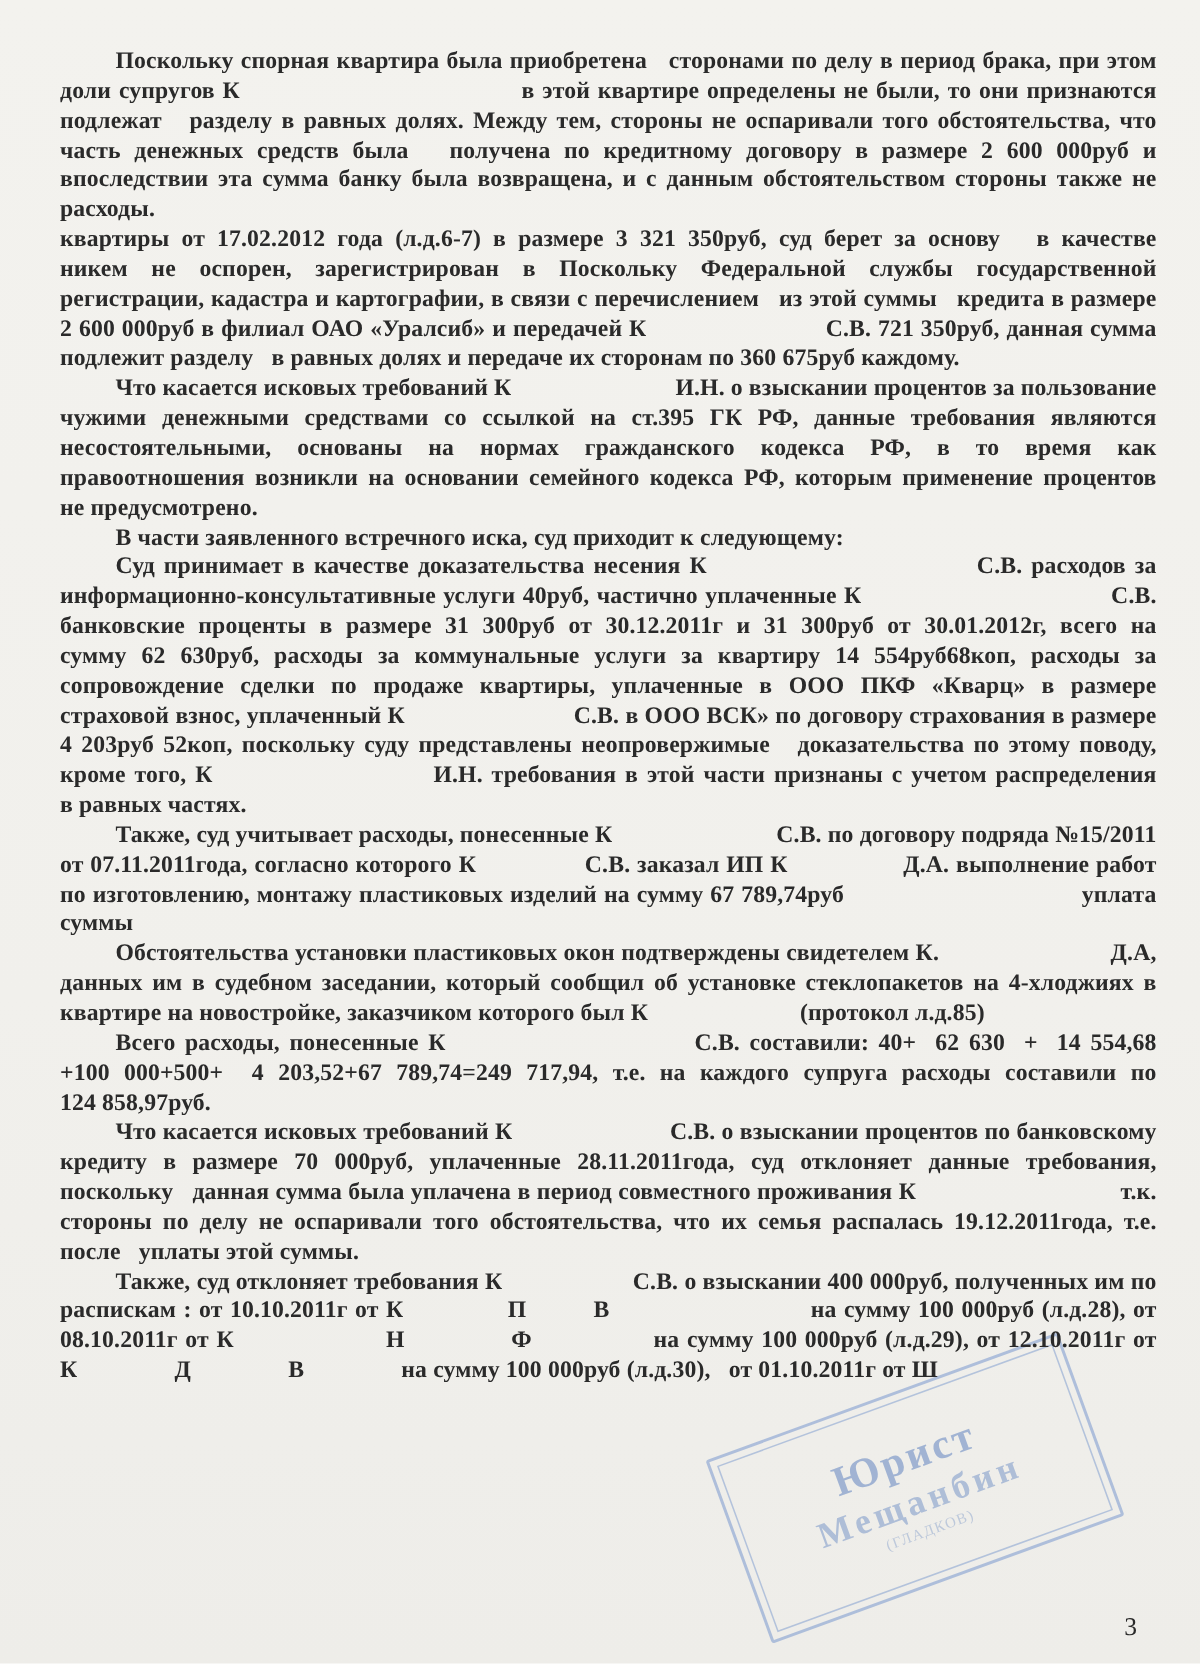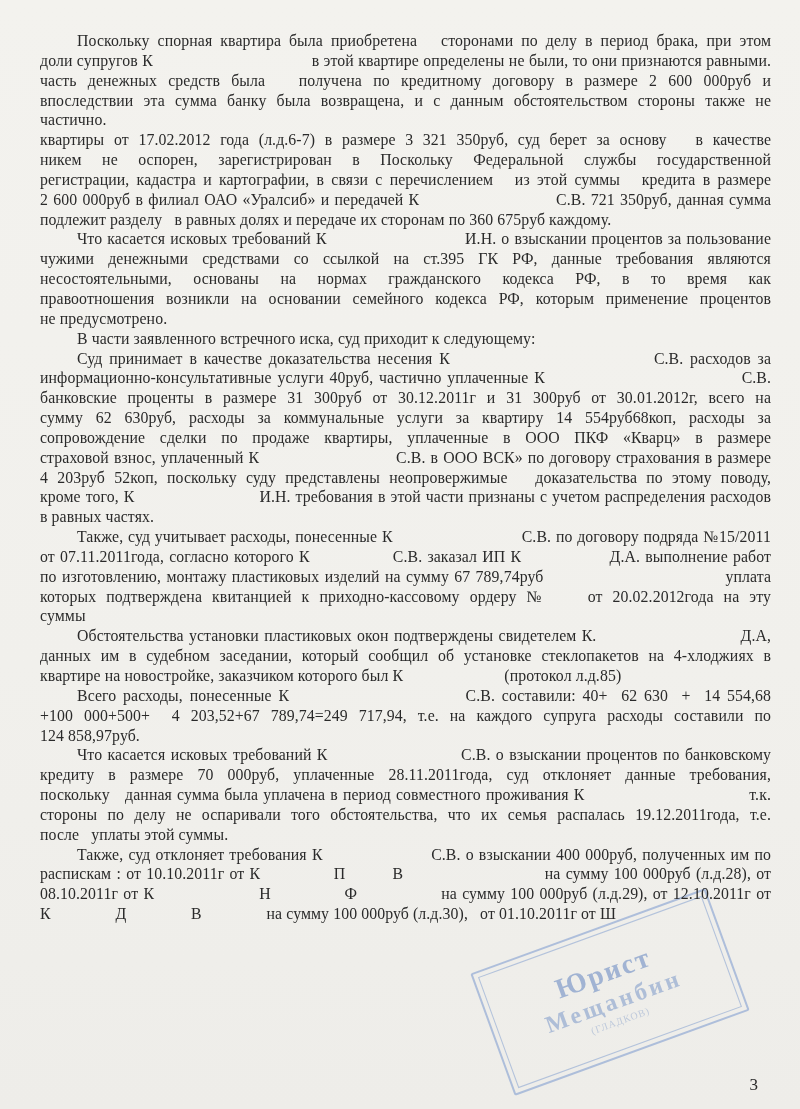--- a/index.html
+++ b/index.html
@@ -22,20 +22,21 @@
     line-height: 19.85px;
     z-index: 2;
   }
   .para { margin: 0; }
   .line {
     text-align: justify;
     text-align-last: justify;
     height: 19.85px;
     overflow: hidden;
     letter-spacing: 0.1px;
+    font-weight: bold;
   }
   .line.first { text-indent: 37px; }
   .line.last { text-align-last: left; }
   
   .page-number {
     position: absolute;
     right: 42px; bottom: 14px;
     color: #2a2a2a;
     font-size: 17px;
     z-index: 2;
@@ -90,23 +91,24 @@
       <div class="stamp-line1">Юрист</div>
       <div class="stamp-line2">Мещанбин</div>
       <div class="stamp-line3">(ГЛАДКОВ)</div>
     </div>
   </div>
 
   <div class="doc-text">
       <div class="para">
         <div class="line first">Поскольку спорная квартира была приобретена &nbsp;&nbsp;сторонами по делу в период брака, при этом</div>
         <div class="line">доли супругов К&nbsp;&nbsp;&nbsp;&nbsp;&nbsp;&nbsp;&nbsp;&nbsp;&nbsp;&nbsp;&nbsp;&nbsp;&nbsp;&nbsp;&nbsp;&nbsp;&nbsp;&nbsp;&nbsp;&nbsp;&nbsp;&nbsp;&nbsp;&nbsp;&nbsp;&nbsp;&nbsp;&nbsp;&nbsp;&nbsp;&nbsp;&nbsp;&nbsp;&nbsp;&nbsp;&nbsp;в этой квартире определены не были, то они признаются равными. Так</div>
+        <div class="line">подлежат &nbsp;&nbsp;разделу в равных долях. Между тем, стороны не оспаривали того обстоятельства, что</div>
         <div class="line">часть денежных средств была &nbsp;&nbsp;получена по кредитному договору в размере 2&nbsp;600&nbsp;000руб и</div>
         <div class="line">впоследствии эта сумма банку была возвращена, и с данным обстоятельством стороны также не</div>
-        <div class="line last">частично.</div>
+        <div class="line last">расходы.</div>
       </div>
       <div class="para">
         <div class="line">квартиры от 17.02.2012 года (л.д.6-7) в размере 3&nbsp;321&nbsp;350руб, суд берет за основу &nbsp;&nbsp;в качестве</div>
         <div class="line">никем не оспорен, зарегистрирован в Поскольку Федеральной службы государственной</div>
         <div class="line">регистрации, кадастра и картографии, в связи с перечислением &nbsp;&nbsp;из этой суммы &nbsp;&nbsp;кредита в размере</div>
         <div class="line">2&nbsp;600&nbsp;000руб в филиал ОАО «Уралсиб» и передачей К&nbsp;&nbsp;&nbsp;&nbsp;&nbsp;&nbsp;&nbsp;&nbsp;&nbsp;&nbsp;&nbsp;&nbsp;&nbsp;&nbsp;&nbsp;&nbsp;&nbsp;&nbsp;&nbsp;&nbsp;&nbsp;&nbsp;&nbsp;&nbsp;&nbsp;&nbsp;С.В. 721&nbsp;350руб, данная сумма</div>
         <div class="line last">подлежит разделу &nbsp;&nbsp;в равных долях и передаче их сторонам по 360&nbsp;675руб каждому.</div>
       </div>
       <div class="para">
         <div class="line first">Что касается исковых требований К&nbsp;&nbsp;&nbsp;&nbsp;&nbsp;&nbsp;&nbsp;&nbsp;&nbsp;&nbsp;&nbsp;&nbsp;&nbsp;&nbsp;&nbsp;&nbsp;&nbsp;&nbsp;&nbsp;&nbsp;&nbsp;&nbsp;&nbsp;&nbsp;&nbsp;&nbsp;&nbsp;И.Н. о взыскании процентов за пользование</div>
@@ -126,21 +128,20 @@
         <div class="line">сопровождение сделки по продаже квартиры, уплаченные в ООО ПКФ «Кварц» в размере</div>
         <div class="line">страховой взнос, уплаченный К&nbsp;&nbsp;&nbsp;&nbsp;&nbsp;&nbsp;&nbsp;&nbsp;&nbsp;&nbsp;&nbsp;&nbsp;&nbsp;&nbsp;&nbsp;&nbsp;&nbsp;&nbsp;&nbsp;&nbsp;&nbsp;&nbsp;&nbsp;&nbsp;&nbsp;&nbsp;&nbsp;С.В. в ООО ВСК» по договору страхования в размере</div>
         <div class="line">4&nbsp;203руб 52коп, поскольку суду представлены неопровержимые &nbsp;&nbsp;доказательства по этому поводу,</div>
         <div class="line">кроме того, К&nbsp;&nbsp;&nbsp;&nbsp;&nbsp;&nbsp;&nbsp;&nbsp;&nbsp;&nbsp;&nbsp;&nbsp;&nbsp;&nbsp;&nbsp;&nbsp;&nbsp;&nbsp;&nbsp;&nbsp;&nbsp;&nbsp;&nbsp;&nbsp;&nbsp;И.Н. требования в этой части признаны с учетом распределения расходов</div>
         <div class="line last">в равных частях.</div>
       </div>
       <div class="para">
         <div class="line first">Также, суд учитывает расходы, понесенные К&nbsp;&nbsp;&nbsp;&nbsp;&nbsp;&nbsp;&nbsp;&nbsp;&nbsp;&nbsp;&nbsp;&nbsp;&nbsp;&nbsp;&nbsp;&nbsp;&nbsp;&nbsp;&nbsp;&nbsp;&nbsp;&nbsp;&nbsp;&nbsp;&nbsp;&nbsp;&nbsp;С.В. по договору подряда №15/2011</div>
         <div class="line">от 07.11.2011года, согласно которого К&nbsp;&nbsp;&nbsp;&nbsp;&nbsp;&nbsp;&nbsp;&nbsp;&nbsp;&nbsp;&nbsp;&nbsp;&nbsp;&nbsp;&nbsp;&nbsp;С.В. заказал ИП К&nbsp;&nbsp;&nbsp;&nbsp;&nbsp;&nbsp;&nbsp;&nbsp;&nbsp;&nbsp;&nbsp;&nbsp;&nbsp;&nbsp;&nbsp;&nbsp;&nbsp;Д.А. выполнение работ</div>
         <div class="line">по изготовлению, монтажу пластиковых изделий на сумму 67&nbsp;789,74руб&nbsp;&nbsp;&nbsp;&nbsp;&nbsp;&nbsp;&nbsp;&nbsp;&nbsp;&nbsp;&nbsp;&nbsp;&nbsp;&nbsp;&nbsp;&nbsp;&nbsp;&nbsp;&nbsp;&nbsp;&nbsp;&nbsp;&nbsp;&nbsp;&nbsp;&nbsp;&nbsp;&nbsp;&nbsp;&nbsp;&nbsp;&nbsp;&nbsp;&nbsp;уплата</div>
-        <div class="line">которых подтверждена квитанцией к приходно-кассовому ордеру №&nbsp;&nbsp;&nbsp;&nbsp;от 20.02.2012года на эту</div>
         <div class="line last">суммы</div>
       </div>
       <div class="para">
         <div class="line first">Обстоятельства установки пластиковых окон подтверждены свидетелем К.&nbsp;&nbsp;&nbsp;&nbsp;&nbsp;&nbsp;&nbsp;&nbsp;&nbsp;&nbsp;&nbsp;&nbsp;&nbsp;&nbsp;&nbsp;&nbsp;&nbsp;&nbsp;&nbsp;&nbsp;&nbsp;&nbsp;&nbsp;&nbsp;&nbsp;&nbsp;&nbsp;Д.А,</div>
         <div class="line">данных им в судебном заседании, который сообщил об установке стеклопакетов на 4-хлоджиях в</div>
         <div class="line last">квартире на новостройке, заказчиком которого был К&nbsp;&nbsp;&nbsp;&nbsp;&nbsp;&nbsp;&nbsp;&nbsp;&nbsp;&nbsp;&nbsp;&nbsp;&nbsp;&nbsp;&nbsp;&nbsp;&nbsp;&nbsp;&nbsp;&nbsp;&nbsp;&nbsp;&nbsp;&nbsp;&nbsp;(протокол л.д.85)</div>
       </div>
       <div class="para">
         <div class="line first">Всего расходы, понесенные К&nbsp;&nbsp;&nbsp;&nbsp;&nbsp;&nbsp;&nbsp;&nbsp;&nbsp;&nbsp;&nbsp;&nbsp;&nbsp;&nbsp;&nbsp;&nbsp;&nbsp;&nbsp;&nbsp;&nbsp;&nbsp;&nbsp;&nbsp;&nbsp;&nbsp;&nbsp;С.В. составили: 40+&nbsp;&nbsp;62&nbsp;630&nbsp;&nbsp;+&nbsp;&nbsp;14&nbsp;554,68</div>
         <div class="line">+100&nbsp;000+500+&nbsp;&nbsp;4&nbsp;203,52+67&nbsp;789,74=249&nbsp;717,94, т.е. на каждого супруга расходы составили по</div>

